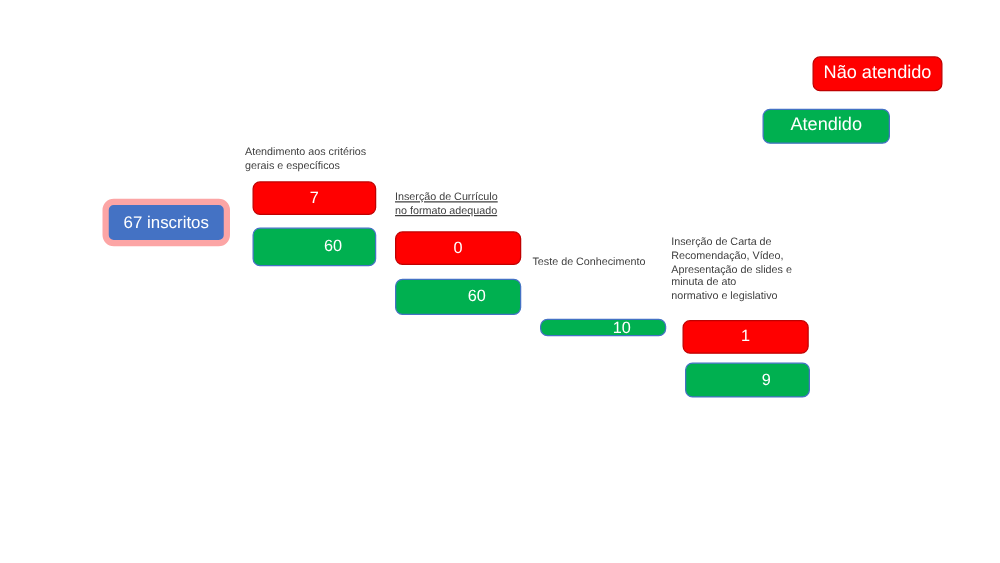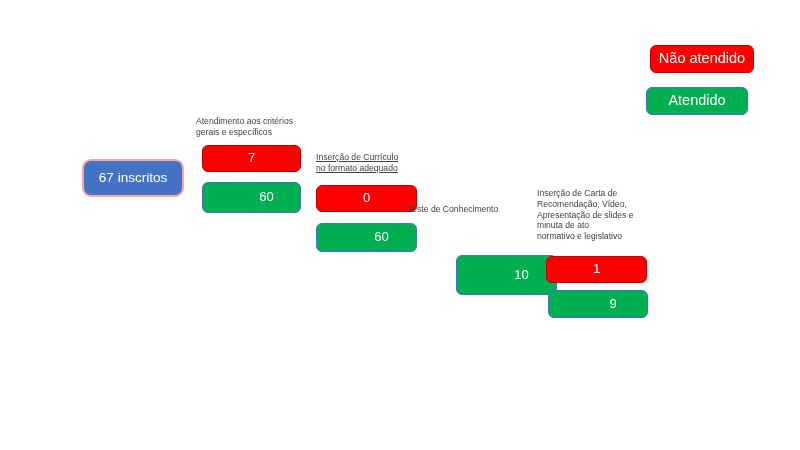--- a/index.html
+++ b/index.html
@@ -26,21 +26,21 @@
     border-radius: 6px;
     display: flex;
     align-items: center;
     justify-content: center;
     color: #ffffff;
     text-align: center;
     line-height: 1.1;
   }
   .box.start {
     background: #4472C4;
-    border: 2px solid #fca5a5;
+    border: 5px solid #fca5a5;
     border-radius: 9px;
     font-size: 13.5px;
   }
   .box.fail {
     background: #FF0000;
     border: 1px solid #c00000;
     font-size: 13px;
   }
   .box.pass {
     background: #00B050;
@@ -70,21 +70,21 @@
 </style>
 </head>
 <body>
 
 <div id="stage">
 
   <div class="box legend-fail" style="left:650px; top:45px; width:104px; height:28px;">
     <span>Não atendido</span>
   </div>
 
-  <div class="box legend-pass" style="left:646px; top:87px; width:102px; height:28px;">
+  <div class="box legend-pass" style="left:610px; top:87px; width:102px; height:28px;">
     <span>Atendido</span>
   </div>
 
   <div class="box start" style="left:82px; top:159px; width:102px; height:38px;">
     <span>67 inscritos</span>
   </div>
 
   <div class="caption" style="left:196px; top:116px; width:130px;">Atendimento  aos critérios
 gerais e específicos</div>
   <div class="box fail" style="left:202px; top:145px; width:99px; height:27px;">
@@ -96,22 +96,22 @@
 
   <div class="caption" style="left:316px; top:152px; width:112px;text-decoration:underline;">Inserção de Currículo
 no formato adequado</div>
   <div class="box fail" style="left:316px; top:185px; width:101px; height:27px;">
     <span>0</span>
   </div>
   <div class="box pass" style="left:316px; top:223px; width:101px; height:29px;">
     <span>60</span>
   </div>
 
-  <div class="caption" style="left:408px; top:204px; width:116px;">Teste de Conhecimento</div>
-  <div class="box pass" style="left:432px; top:255px; width:101px; height:40px;margin-left:24px;">
+  <div class="caption" style="left:426px; top:204px; width:116px;">Teste de Conhecimento</div>
+  <div class="box pass" style="left:432px; top:255px; width:101px; height:14px;">
     <span>10</span>
   </div>
 
   <div class="caption" style="left:537px; top:188px; width:122px;">Inserção de Carta de
 Recomendação, Vídeo,
 Apresentação de slides e
 minuta de ato
 normativo e legislativo</div>
   <div class="box fail" style="left:546px; top:256px; width:101px; height:27px;">
     <span>1</span>

